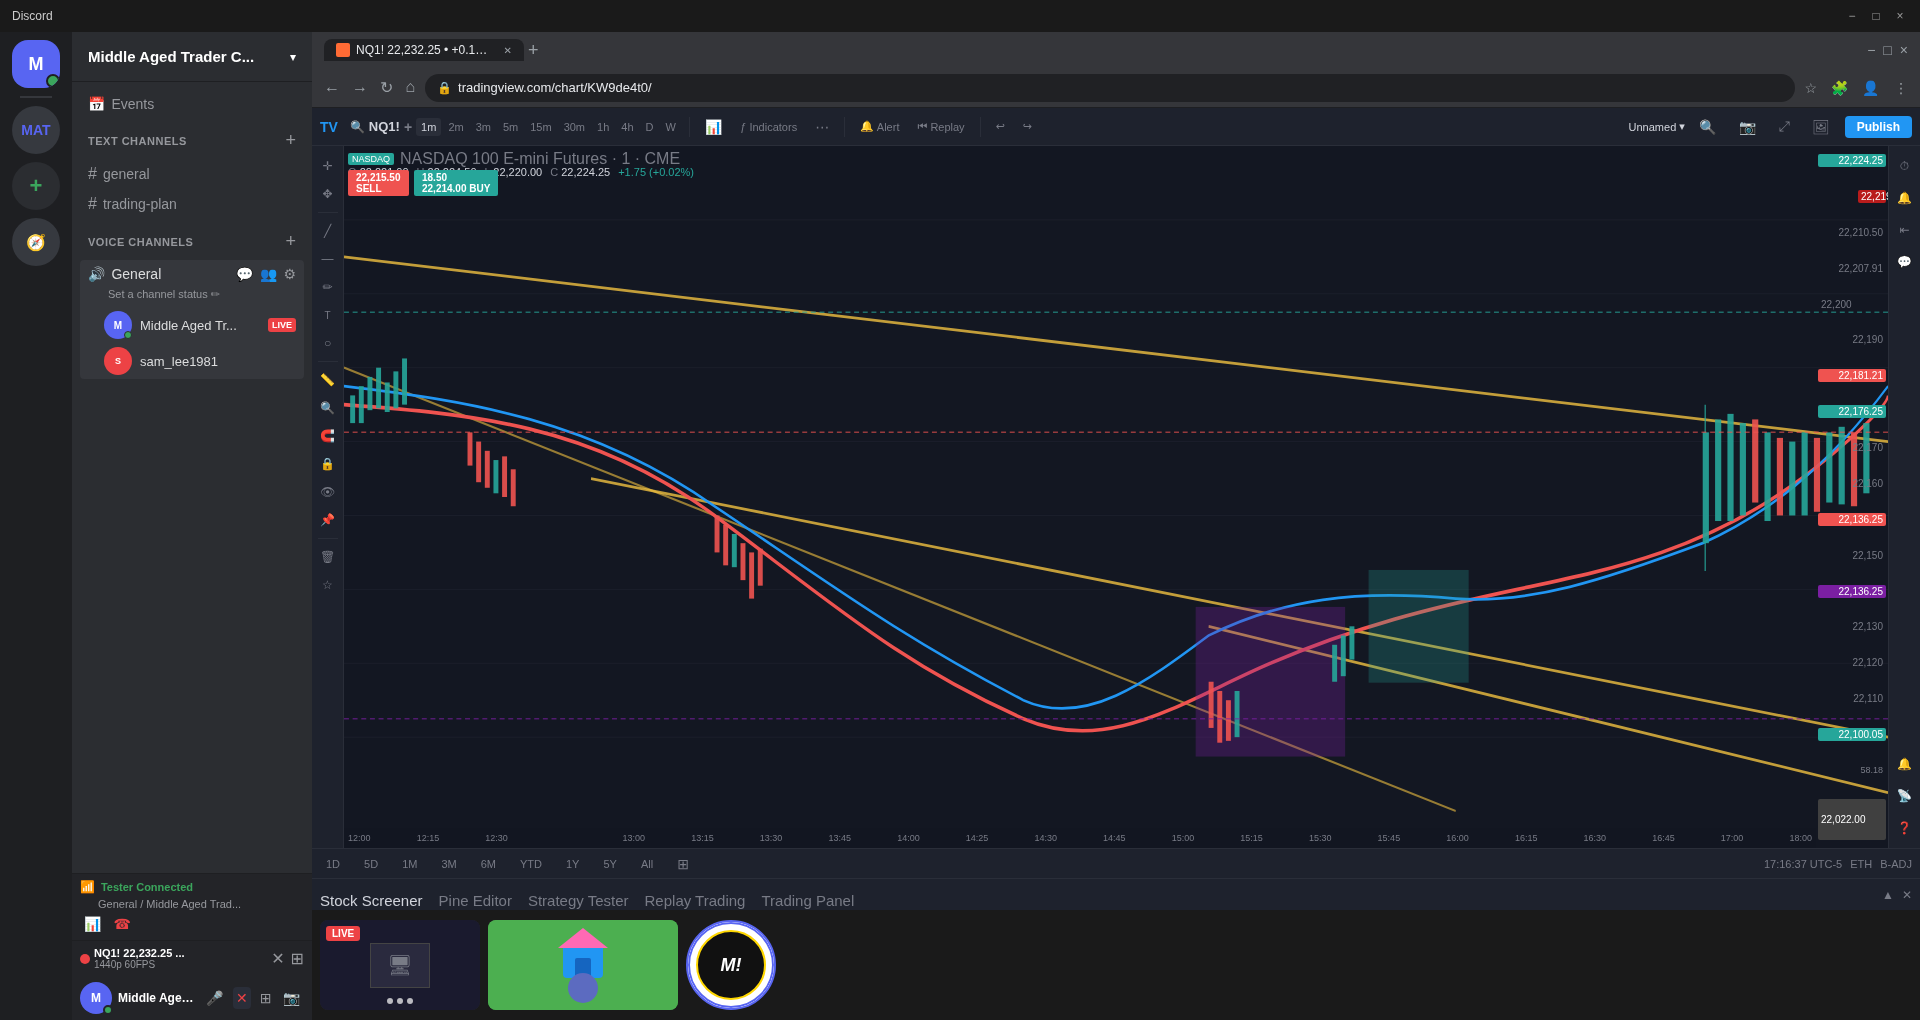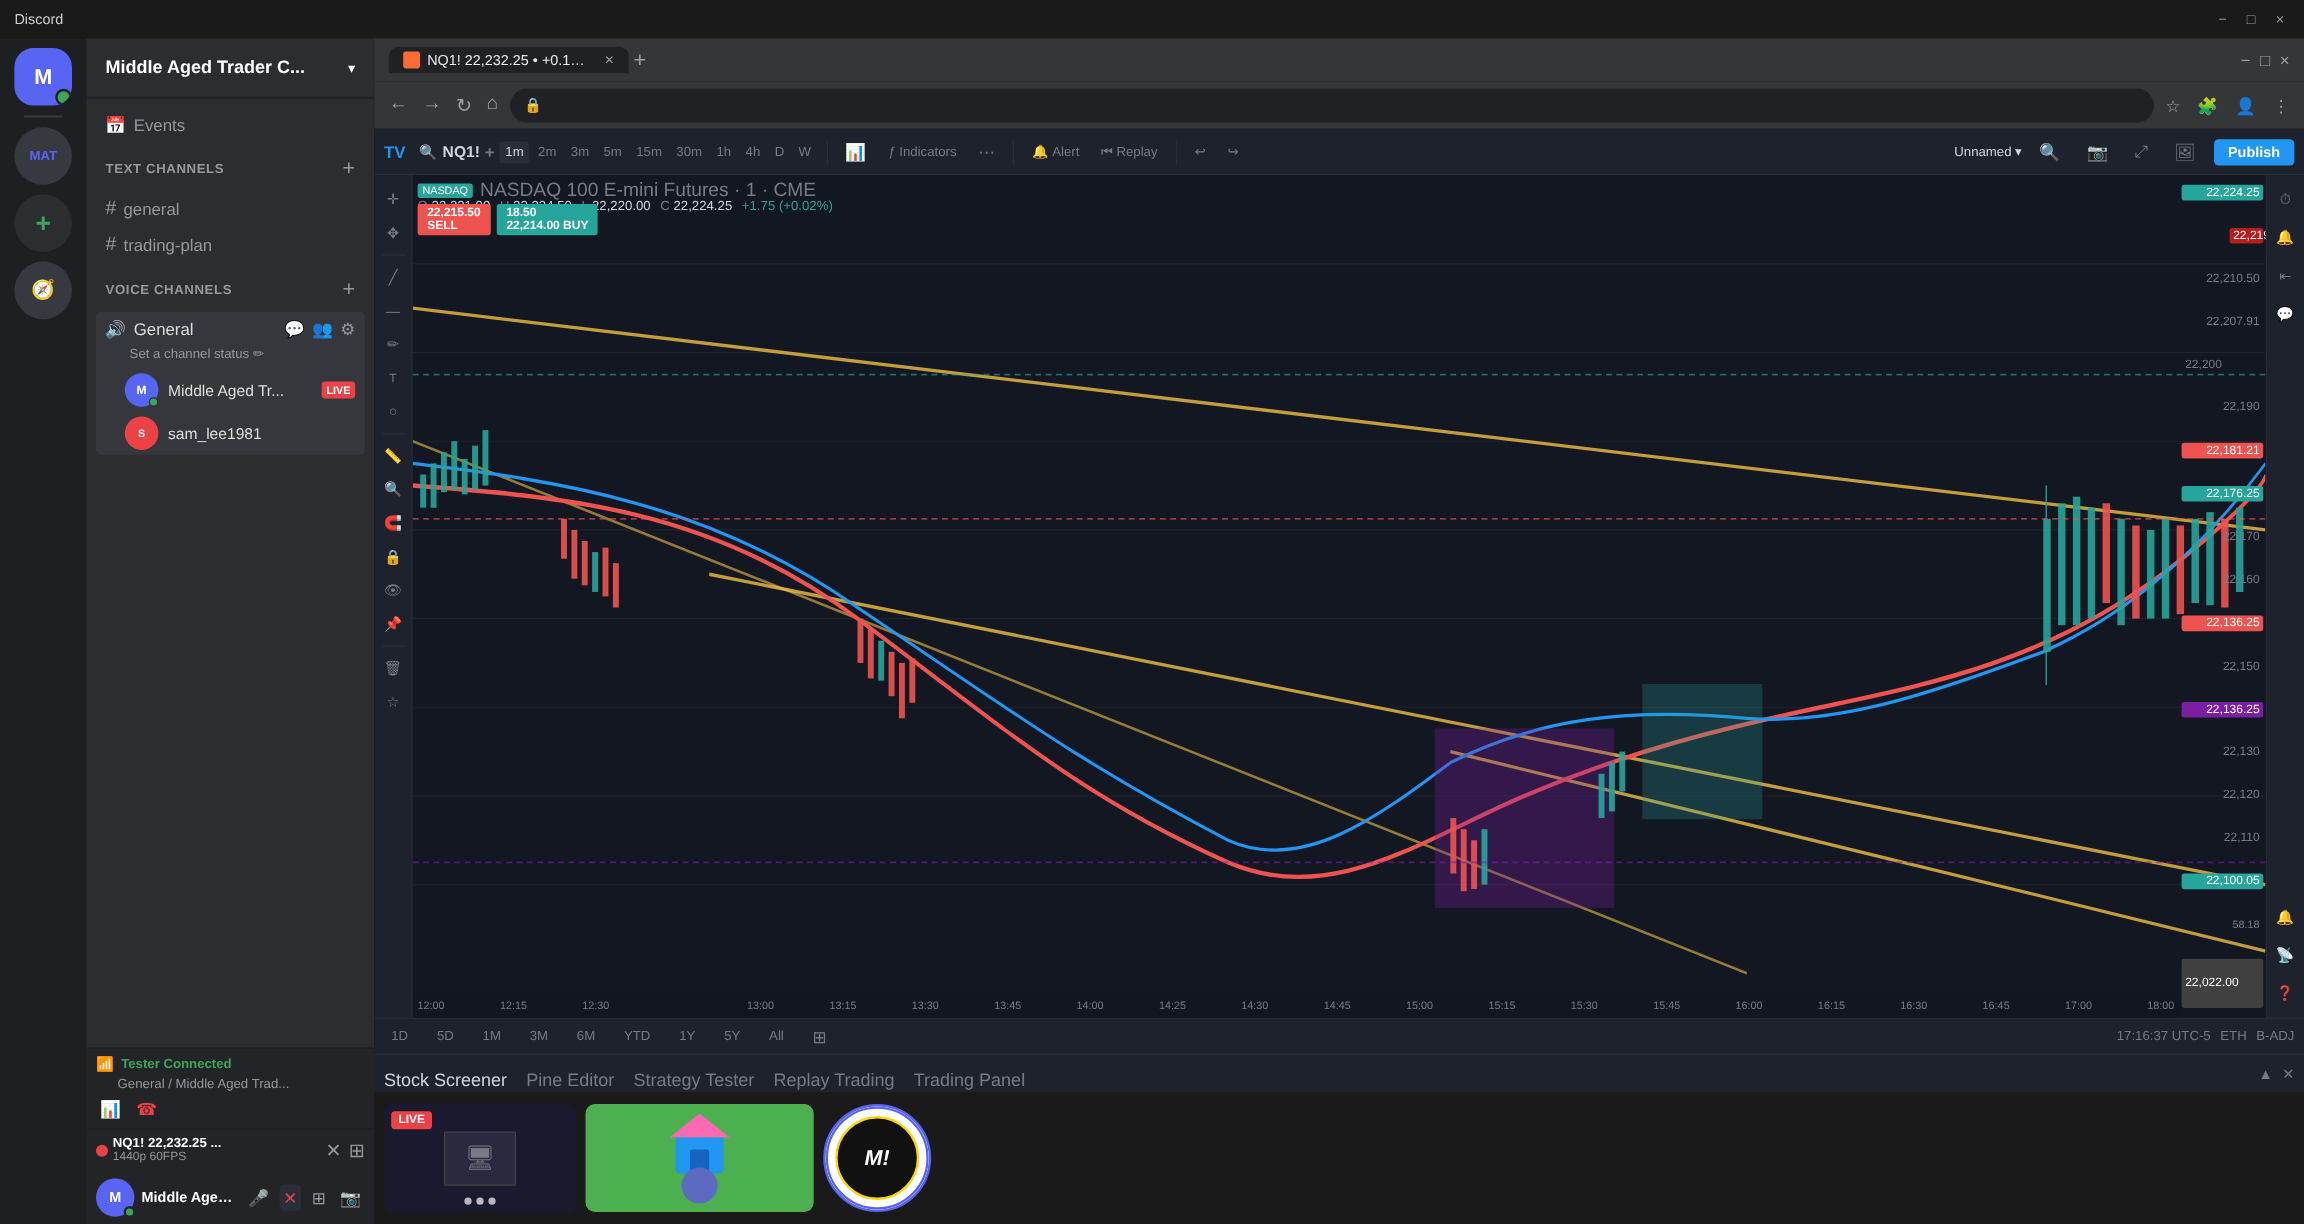--- a/index.html
+++ b/index.html
@@ -125,21 +125,21 @@
 
 <div class="app">
 
   <div class="server-sidebar">
     <div class="server-icon active" style="background:#5865f2; border-radius:16px; width:48px;height:48px; overflow:hidden; position:relative;">
       <span style="font-size:18px; color:white; font-weight:bold;">M</span>
       <span style="position:absolute;bottom:0;right:0;width:14px;height:14px;background:#3ba55c;border-radius:50%;border:2px solid #1e1f22;"></span>
     </div>
     <div class="server-divider"></div>
     <div class="server-icon" style="background:#36393f; border-radius:50%;">
-      <span style="font-size:11px;color:#5865f2;font-weight:bold;">MAT</span>
+      <span style="font-size:14px;color:#5865f2;font-weight:bold;">MAT</span>
     </div>
     <div class="server-icon add" style="font-size:22px;">+</div>
     <div class="server-icon" style="background:#36393f;">
       <span style="color:#3ba55c;font-size:16px;">🧭</span>
     </div>
   </div>
 
   <div class="channel-sidebar">
     <div class="server-header">
       <span class="server-name">Middle Aged Trader C...</span>
@@ -263,20 +263,21 @@
 
       <div class="browser-toolbar">
         <div class="browser-nav-btns">
           <span>←</span>
           <span>→</span>
           <span>↻</span>
           <span>⌂</span>
         </div>
         <div class="address-bar">
           <span class="address-icon">🔒</span>
+          <span class="address-text">tradingview.com/chart/KW9de4t0/</span>
         </div>
         <div class="toolbar-actions">
           <span>☆</span>
           <span>🧩</span>
           <span>👤</span>
           <span>⋮</span>
         </div>
       </div>
 
       <div class="tv-container">

